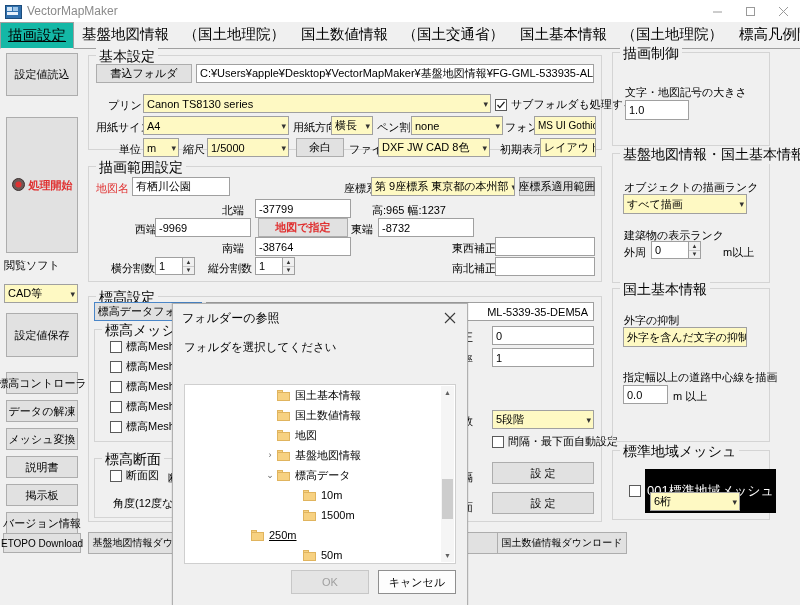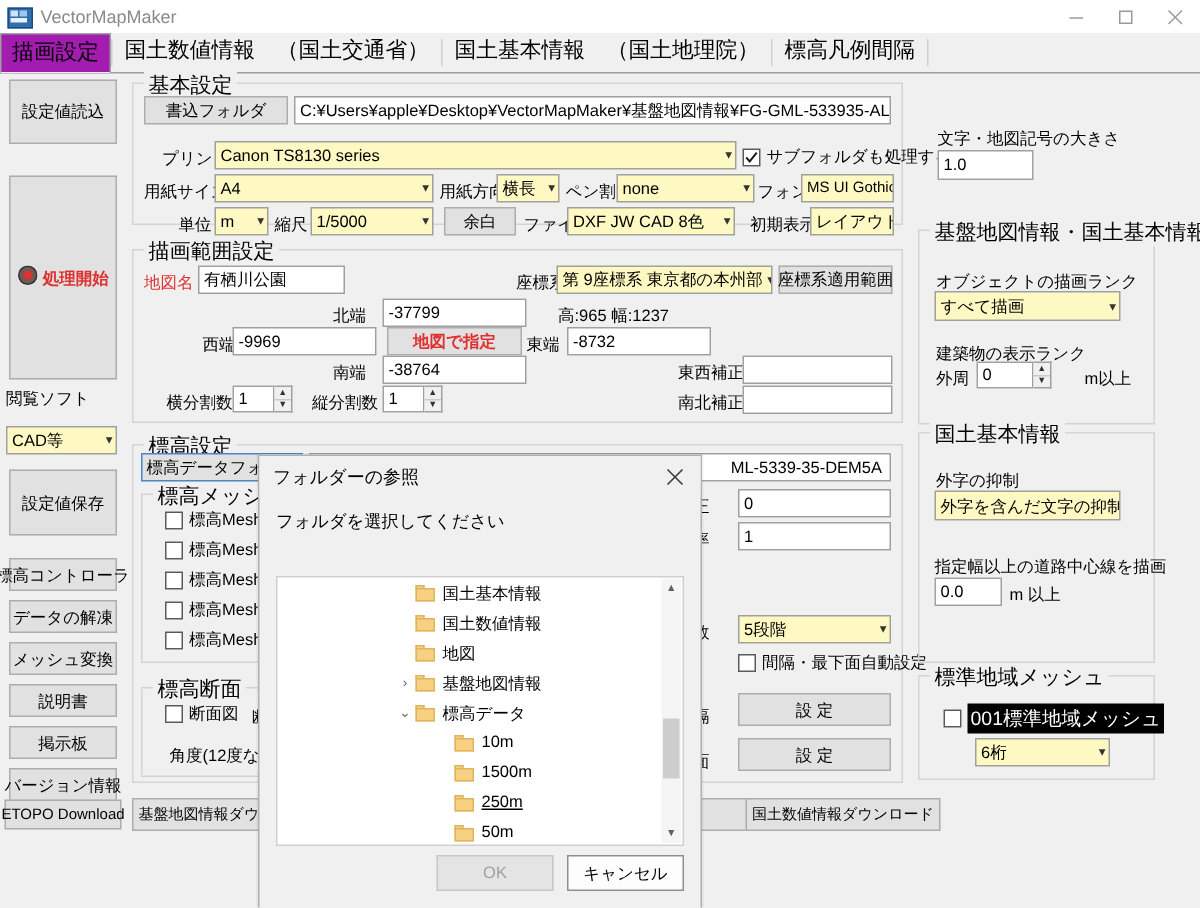--- a/index.html
+++ b/index.html
@@ -23,21 +23,21 @@
   .tb-title{font-size:12px;color:#8a8a8a;}
   .tb-ctrls{margin-left:auto;display:flex;height:22px;}
   .tb-btn{width:33px;height:22px;display:flex;align-items:center;justify-content:center;color:#9a9a9a;font-size:11px;}
   .tb-btn svg{display:block;}
 
   
   .tabstrip{position:absolute;left:0;top:22px;width:800px;height:26px;background:#f0f0f0;
     border-bottom:1px solid #a0a0a0;display:flex;align-items:flex-end;}
   .tab{height:25px;line-height:25px;padding:0 7px;font-size:14.5px;color:#000;white-space:nowrap;
     border:1px solid transparent;background:transparent;}
-  .tab.sel{background:#a21caf;border:1px solid #a0a0a0;border-bottom:1px solid #f0f0f0;margin-bottom:-1px;}
+  .tab.sel{background:#14b8a6;border:1px solid #a0a0a0;border-bottom:1px solid #f0f0f0;margin-bottom:-1px;text-decoration:underline;}
   .tabsep{width:1px;height:18px;background:#d0d0d0;align-self:center;}
 
   
   .gbox{position:absolute;border:1px solid #d4d4d4;background:transparent;}
   .gbox > .cap{position:absolute;top:-8px;left:7px;background:#f0f0f0;padding:0 3px;font-size:14px;color:#000;white-space:nowrap;}
   .btn{background:#e1e1e1;border:1px solid #adadad;color:#000;font-size:11px;text-align:center;
     display:flex;align-items:center;justify-content:center;box-sizing:border-box;white-space:nowrap;
     font-family:"Liberation Sans","DejaVu Sans",sans-serif;}
   .btn.dis{color:#a0a0a0;background:#e4e4e4;border-color:#c7c7c7;}
   .txt{background:#fff;border:1px solid #a0a0a0;box-sizing:border-box;font-size:11px;
@@ -102,20 +102,21 @@
         <svg width="11" height="11">
             <line x1="1" y1="1" x2="10" y2="10" stroke="#9a9a9a" stroke-width="1"></line>
             <line x1="10" y1="1" x2="1" y2="10" stroke="#9a9a9a" stroke-width="1"></line>
           </svg>
       </span>
     </span>
   </div>
 
   <div class="tabstrip">
     <div class="tab sel">描画設定</div>
+    <div class="tab">基盤地図情報　（国土地理院）</div>
     <div class="tabsep"></div>
     <div class="tab">国土数値情報　（国土交通省）</div>
     <div class="tabsep"></div>
     <div class="tab">国土基本情報　（国土地理院）</div>
     <div class="tabsep"></div>
     <div class="tab">標高凡例間隔</div>
     <div class="tabsep"></div>
 
   </div>
 
@@ -306,20 +307,23 @@
   </div>
   <div class="chk" style="left:492px;top:434px;">
     <span class="bx"></span>
     <span>間隔・最下面自動設定</span>
   </div>
   <div class="lab" style="left:462px;top:470px;">隔</div>
   <div class="btn" style="position:absolute;left:492px;top:462px;width:102px;height:22px;">設 定</div>
   <div class="lab" style="left:462px;top:500px;">面</div>
   <div class="btn" style="position:absolute;left:492px;top:492px;width:102px;height:22px;">設 定</div>
 
+  <div class="gbox" style="left:612px;top:52px;width:156px;height:92px;">
+    <span class="cap">描画制御</span>
+  </div>
   <div class="lab" style="left:625px;top:85px;">文字・地図記号の大きさ</div>
   <div class="txt" style="position:absolute;left:625px;top:100px;width:64px;height:20px;">1.0</div>
 
   <div class="gbox" style="left:612px;top:153px;width:156px;height:128px;">
     <span class="cap">基盤地図情報・国土基本情報</span>
   </div>
   <div class="lab" style="left:624px;top:180px;">オブジェクトの描画ランク</div>
   <div class="cmb" style="position:absolute;left:623px;top:194px;width:124px;height:20px;">
     <span>すべて描画</span>
     <span class="arr">▾</span>
@@ -343,21 +347,21 @@
   </div>
   <div class="lab" style="left:623px;top:370px;">指定幅以上の道路中心線を描画</div>
   <div class="txt" style="position:absolute;left:623px;top:385px;width:45px;height:19px;">0.0</div>
   <div class="lab" style="left:673px;top:389px;">m 以上</div>
 
   <div class="gbox" style="left:612px;top:450px;width:156px;height:68px;">
     <span class="cap">標準地域メッシュ</span>
   </div>
   <div class="chk" style="left:629px;top:469px;">
     <span class="bx"></span>
-    <span style="background:#000;color:#fff;font-size:13px;padding:1px 2px;">001標準地域メッシュ</span>
+    <span style="background:#000;color:#fff;font-size:13px;padding:13px 2px;">001標準地域メッシュ</span>
   </div>
   <div class="cmb" style="position:absolute;left:650px;top:492px;width:90px;height:19px;">
     <span>6桁</span>
     <span class="arr">▾</span>
   </div>
 
   <div class="btn" style="position:absolute;left:88px;top:532px;width:130px;height:22px;font-size:10px;">基盤地図情報ダウンロード</div>
   <div class="btn" style="position:absolute;left:380px;top:532px;width:130px;height:22px;font-size:10px;overflow:hidden;">約</div>
   <div class="btn" style="position:absolute;left:497px;top:532px;width:130px;height:22px;font-size:10px;">国土数値情報ダウンロード</div>
 
@@ -424,21 +428,21 @@
             <span>10m</span>
           </div>
           <div class="trow" style="padding-left: 104px;">
             <span class="exp"></span>
             <span class="folder">
               <u></u>
               <b></b>
             </span>
             <span>1500m</span>
           </div>
-          <div class="trow" style="padding-left: 104px; text-decoration: underline;">
+          <div class="trow" style="padding-left: 52px; text-decoration: underline;">
             <span class="exp"></span>
             <span class="folder">
               <u></u>
               <b></b>
             </span>
             <span>250m</span>
           </div>
           <div class="trow" style="padding-left: 104px;">
             <span class="exp"></span>
             <span class="folder">

